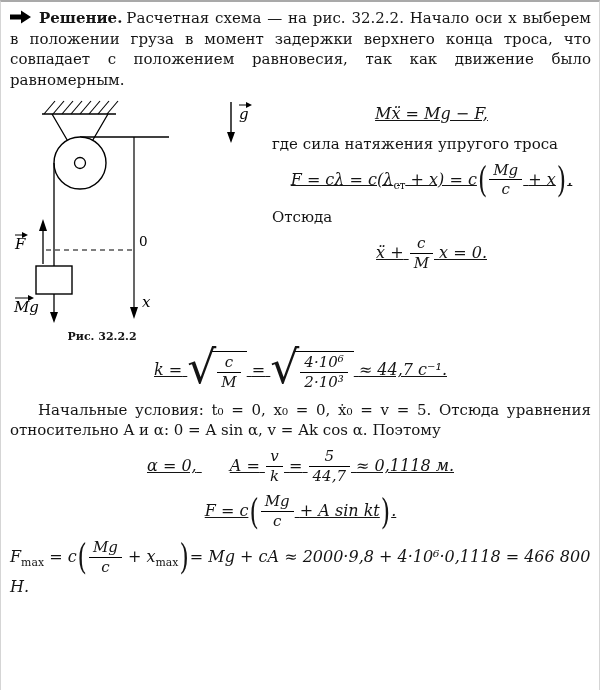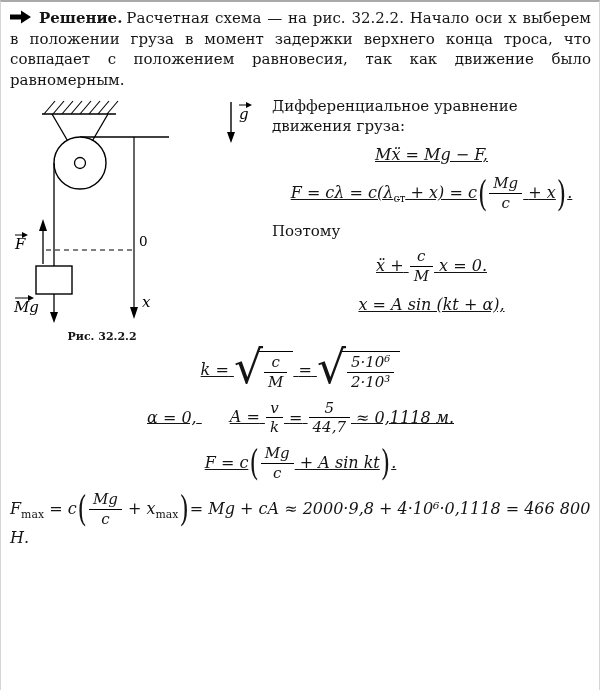--- a/index.html
+++ b/index.html
@@ -123,61 +123,60 @@
         </g>
         <text class="lbl" x="17" y="21">g</text>
         <g stroke="#000" stroke-width="1">
           <line x1="17" y1="7" x2="26" y2="7"></line>
           <polygon points="24,4 24,10 30,7" fill="#000" stroke="none"></polygon>
         </g>
       </svg>
     </div>
 
     <div class="right-col">
-      <p>Дифференциальное уравнение движения груза:</p>
 
       <div class="formula">
         <span>Mẍ = Mg − F,</span>
       </div>
 
+      <p>где сила натяжения упругого троса</p>
 
       <div class="formula">
         <span>F = cλ = c(λ</span><sub>ст</sub><span> + x) = c</span><span class="bp">(</span><span class="frac"><span class="num">Mg</span><span class="den">c</span></span>
         <span>+ x</span><span class="bp">)</span><span>.</span>
       </div>
 
-      <p>Поэтому</p>
+      <p>Отсюда</p>
 
       <div class="formula">
         <span>ẍ +</span>
         <span class="frac"><span class="num">c</span><span class="den">M</span></span>
         <span>x = 0.</span>
       </div>
 
 
-      <div class="formula">
-        <span>x = A sin (kt + α),</span>
-      </div>
     </div>
   </div>
 
 
   <div class="formula">
     <span>k =</span>
     <span class="sqrt">
         <span class="rad">√</span>
         <span class="radicand"><span class="frac"><span class="num">c</span><span class="den">M</span></span></span>
       </span>
     <span>=</span>
     <span class="sqrt">
         <span class="rad">√</span>
-        <span class="radicand"><span class="frac"><span class="num">5·10⁶</span><span class="den">2·10³</span></span></span>
+        <span class="radicand"><span class="frac"><span class="num">4·10⁶</span><span class="den">2·10³</span></span></span>
       </span>
+    <span>≈ 44,7 с⁻¹.</span>
   </div>
 
+  <p class="indent">Начальные условия: t₀ = 0, x₀ = 0, ẋ₀ = v = 5. Отсюда уравнения относительно A и α: 0 = A sin α, v = Ak cos α. Поэтому</p>
 
   <div class="formula">
     <span>α = 0,</span>
     <span class="gap">A =</span>
     <span class="frac"><span class="num">v</span><span class="den">k</span></span>
     <span>=</span>
     <span class="frac"><span class="num">5</span><span class="den">44,7</span></span>
     <span>≈ 0,1118 м.</span>
   </div>
 

